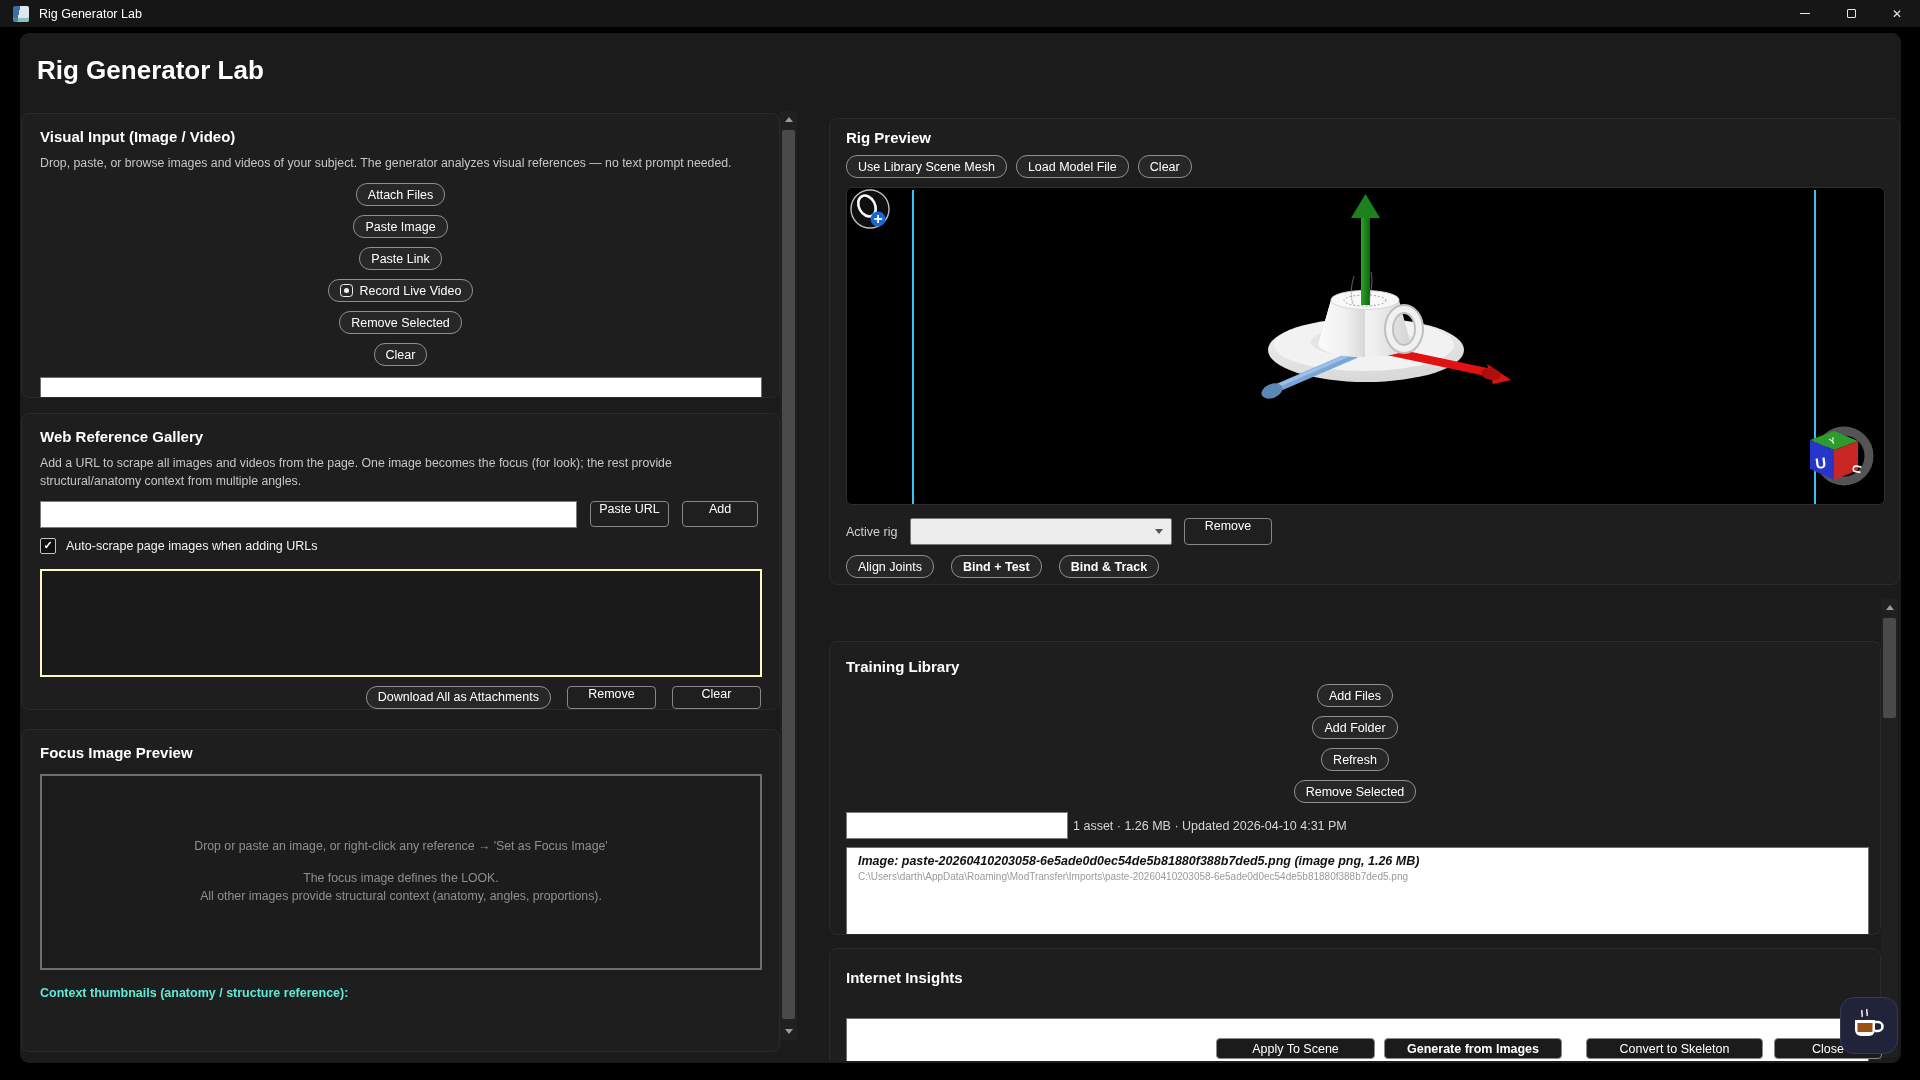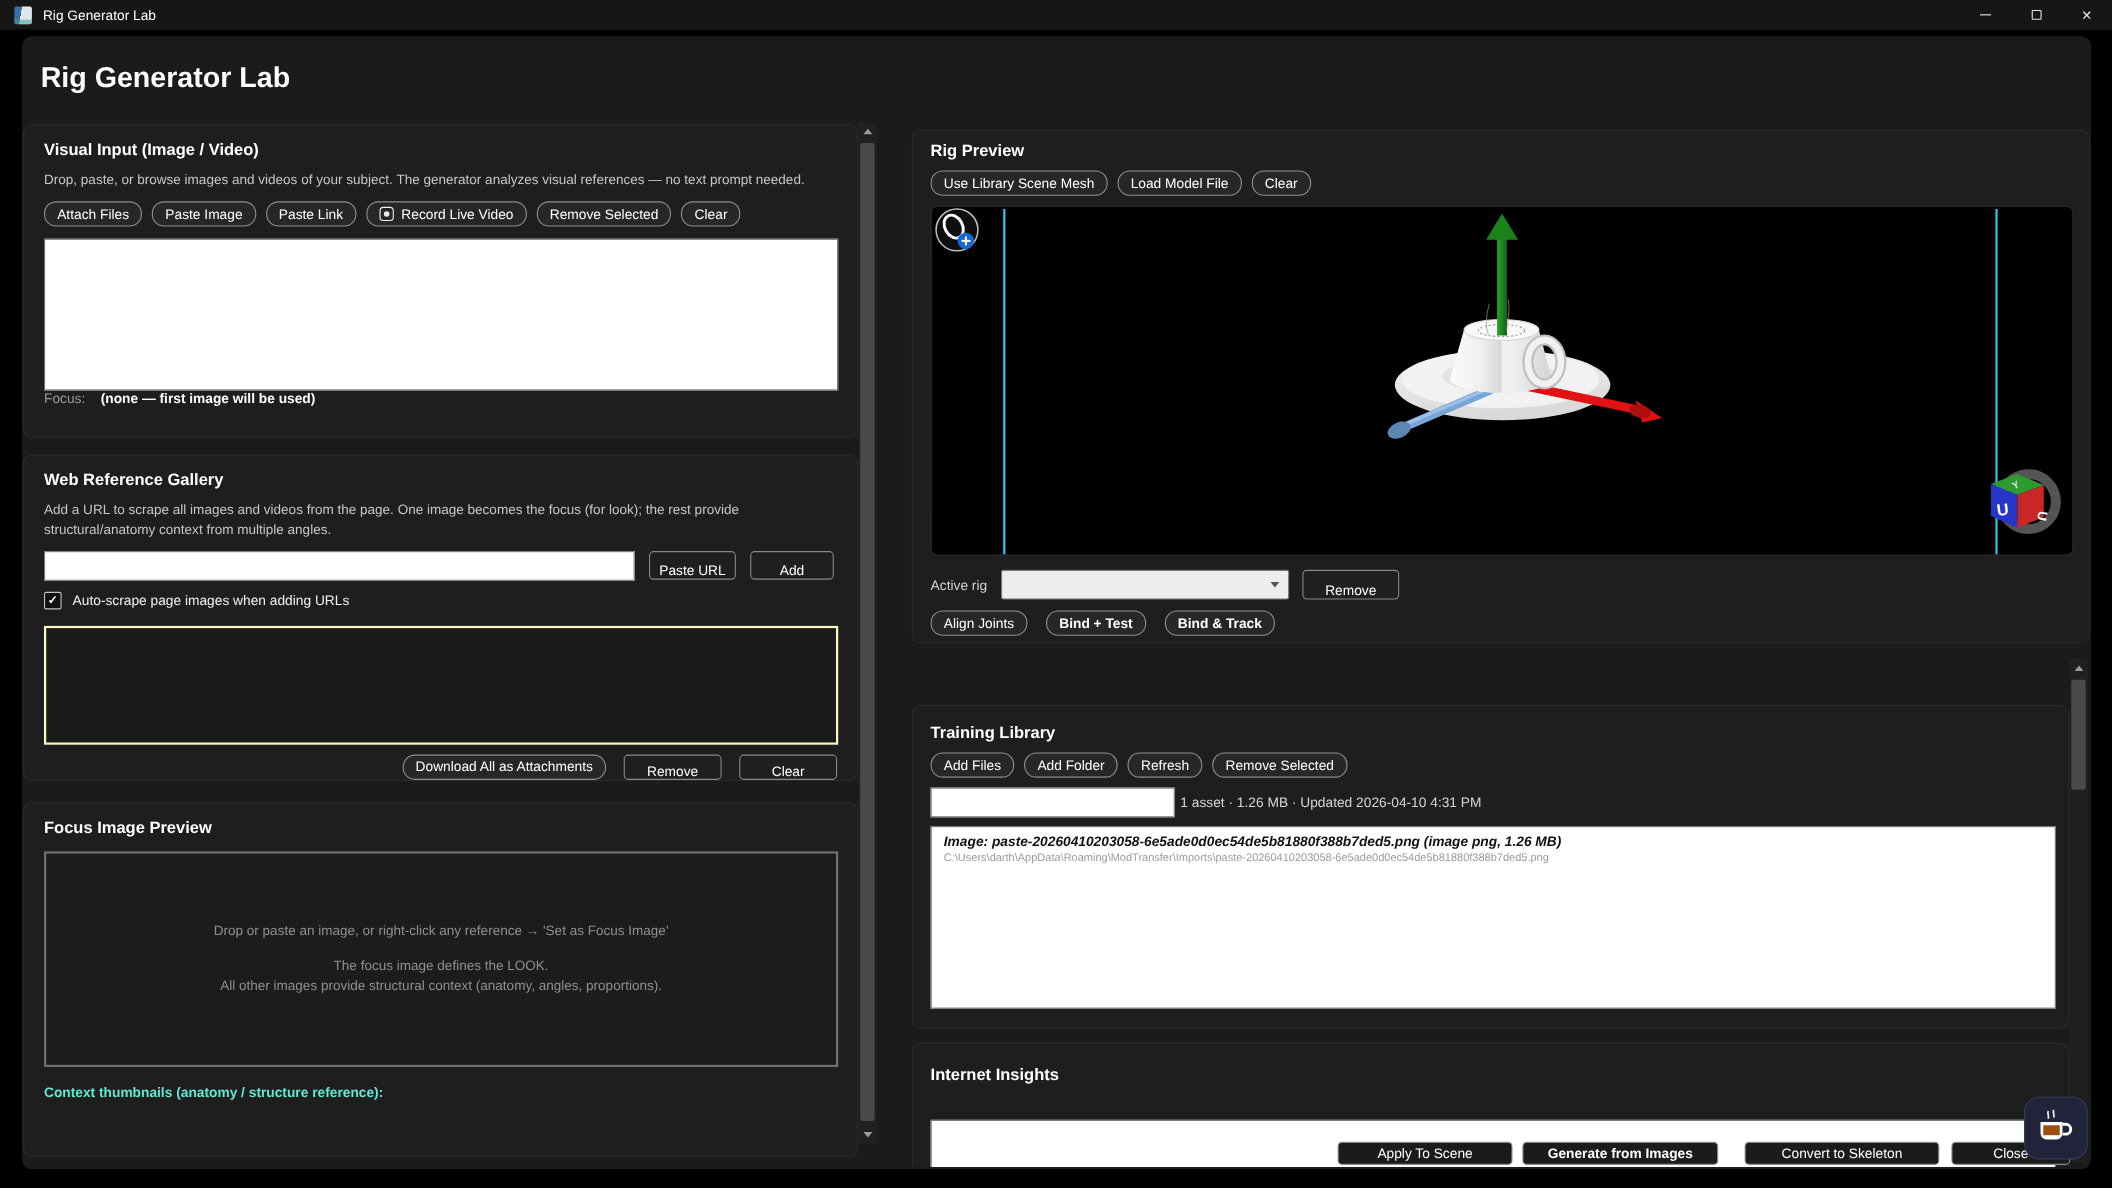--- a/index.html
+++ b/index.html
@@ -27,21 +27,21 @@
 
   .card { position:absolute; background:#1e1e1f; border:1px solid #2a2a2b; border-radius:8px;
     padding:14px 18px; overflow:hidden; }
   .card h3 { font-size:15px; font-weight:700; color:#fff; }
   .desc { font-size:12.3px; color:#c6c6c6; margin-top:9px; line-height:1.5; }
 
   .btnrow { display:flex; align-items:center; gap:9px; }
   .pill { display:inline-flex; align-items:center; gap:7px; height:23px; padding:0 11px;
     background:#272728; border:1px solid #8f8f8f; border-radius:11px; font-size:12.5px; color:#fff; white-space:nowrap; }
   .pill.bold { font-weight:700; }
-  .rbtn { display:inline-flex; align-items:flex-end; justify-content:center; height:23px; padding:0 12px;
+  .rbtn { display:inline-flex; align-items:flex-start; justify-content:center; height:23px; padding:0 12px;
     background:#1f1f20; border:1px solid #878787; border-radius:4px; font-size:12.5px; color:#fff; white-space:nowrap; }
 
   .whitebox { background:#fff; border:1px solid #6d6d6d; }
   .darkbox { background:#1a1a1b; border:2px solid #fef9c3; }
 
   .rec-ico { width:13px; height:13px; border:1.5px solid #f0f0f0; border-radius:3.5px;
     display:inline-flex; align-items:center; justify-content:center; }
   .rec-ico i { width:5px; height:5px; border-radius:50%; background:#f0f0f0; }
 
   .focus-row { display:flex; gap:14px; align-items:center; font-size:12.5px; }
@@ -110,21 +110,21 @@
 
 <div class="panel">
 
   <div class="page-heading">Rig Generator Lab</div>
 
   <div style="position:absolute; left:1px; top:78px; width:759px; height:941px; overflow:hidden;">
 
     <div class="card" style="left:0; top:2px; width:759px; height:285px;">
       <h3>Visual Input (Image / Video)</h3>
       <div class="desc">Drop, paste, or browse images and videos of your subject. The generator analyzes visual references — no text prompt needed.</div>
-      <div class="btnrow" style="margin-top:11px;">
+      <div class="btnrow" style="margin-top:11px;flex-direction:column;">
         <div class="pill">
             <span>Attach Files</span>
           </div>
         <div class="pill">
             <span>Paste Image</span>
           </div>
         <div class="pill">
             <span>Paste Link</span>
           </div>
         <div class="pill">
@@ -318,21 +318,21 @@
       <div class="pill bold">
           <span>Bind &amp; Track</span>
         </div>
     </div>
   </div>
 
   <div style="position:absolute; left:809px; top:566px; width:1052px; height:462px; overflow:hidden;">
 
     <div class="card" style="left:0; top:42px; width:1052px; height:294px; padding:16px 16px;">
       <h3>Training Library</h3>
-      <div class="btnrow" style="margin-top:9px;">
+      <div class="btnrow" style="margin-top:9px;flex-direction:column;">
         <div class="pill">
             <span>Add Files</span>
           </div>
         <div class="pill">
             <span>Add Folder</span>
           </div>
         <div class="pill">
             <span>Refresh</span>
           </div>
         <div class="pill">

